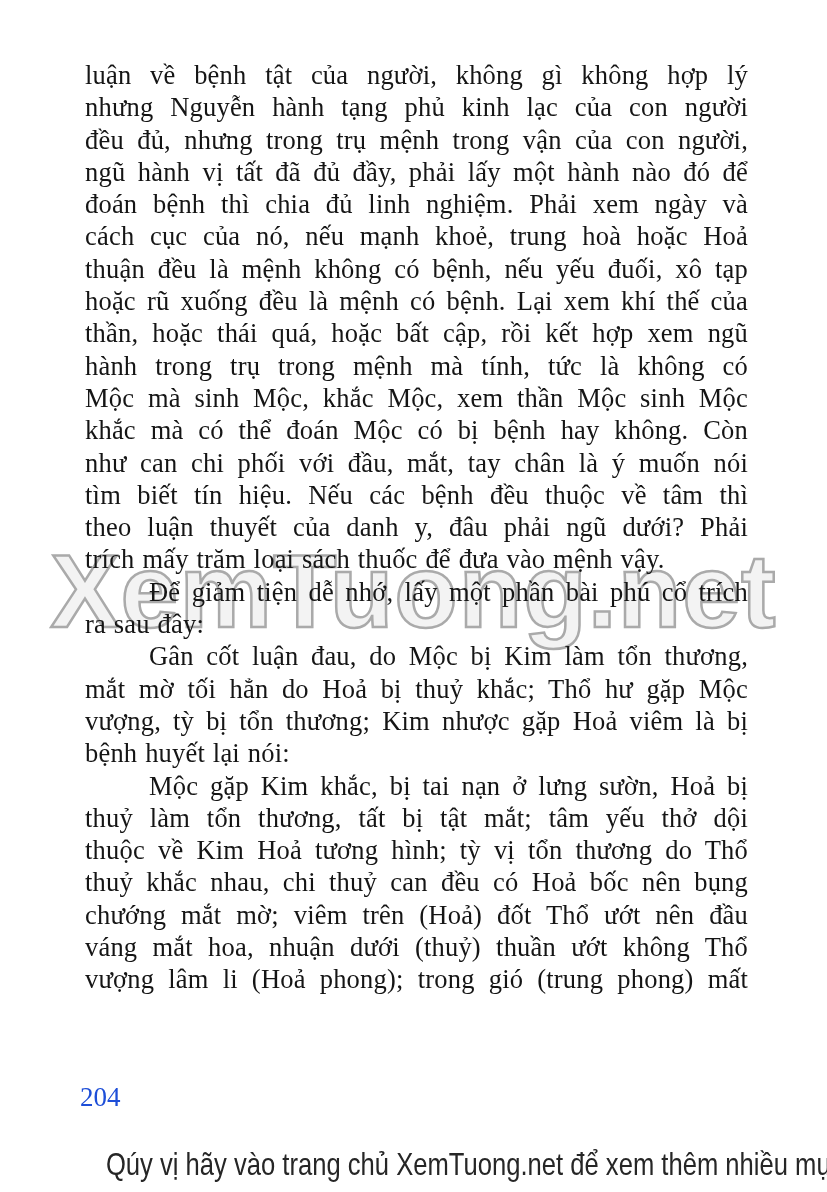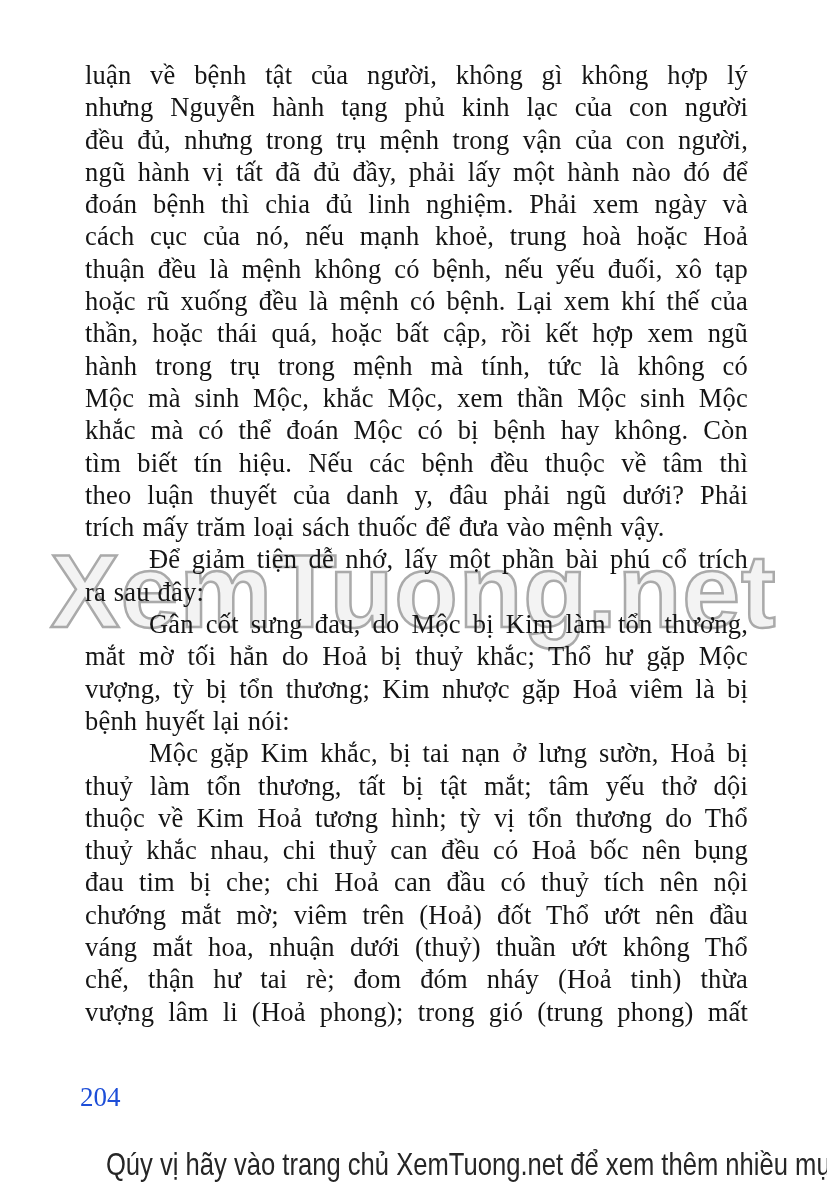--- a/index.html
+++ b/index.html
@@ -88,37 +88,36 @@
     <div class="line">đều đủ, nhưng trong trụ mệnh trong vận của con người,</div>
     <div class="line">ngũ hành vị tất đã đủ đầy, phải lấy một hành nào đó để</div>
     <div class="line">đoán bệnh thì chia đủ linh nghiệm. Phải xem ngày và</div>
     <div class="line">cách cục của nó, nếu mạnh khoẻ, trung hoà hoặc Hoả</div>
     <div class="line">thuận đều là mệnh không có bệnh, nếu yếu đuối, xô tạp</div>
     <div class="line">hoặc rũ xuống đều là mệnh có bệnh. Lại xem khí thế của</div>
     <div class="line">thần, hoặc thái quá, hoặc bất cập, rồi kết hợp xem ngũ</div>
     <div class="line">hành trong trụ trong mệnh mà tính, tức là không có</div>
     <div class="line">Mộc mà sinh Mộc, khắc Mộc, xem thần Mộc sinh Mộc</div>
     <div class="line">khắc mà có thể đoán Mộc có bị bệnh hay không. Còn</div>
+    <div class="line">như can chi phối với đầu, mắt, tay chân là ý muốn nói</div>
     <div class="line">tìm biết tín hiệu. Nếu các bệnh đều thuộc về tâm thì</div>
     <div class="line">theo luận thuyết của danh y, đâu phải ngũ dưới? Phải</div>
     <div class="line noj">trích mấy trăm loại sách thuốc để đưa vào mệnh vậy.</div>
     <div class="line indent">Để giảm tiện dễ nhớ, lấy một phần bài phú cổ trích</div>
     <div class="line noj">ra sau đây:</div>
-    <div class="line indent">Gân cốt sưng đau, do Mộc bị Kim làm tổn thương,</div>
+    <div class="line indent">Gân cốt luận đau, do Mộc bị Kim làm tổn thương,</div>
     <div class="line">mắt mờ tối hẳn do Hoả bị thuỷ khắc; Thổ hư gặp Mộc</div>
     <div class="line">vượng, tỳ bị tổn thương; Kim nhược gặp Hoả viêm là bị</div>
     <div class="line noj">bệnh huyết lại nói:</div>
     <div class="line indent">Mộc gặp Kim khắc, bị tai nạn ở lưng sườn, Hoả bị</div>
     <div class="line">thuỷ làm tổn thương, tất bị tật mắt; tâm yếu thở dội</div>
     <div class="line">thuộc về Kim Hoả tương hình; tỳ vị tổn thương do Thổ</div>
     <div class="line">thuỷ khắc nhau, chi thuỷ can đều có Hoả bốc nên bụng</div>
-    <div class="line">đau tim bị che; chi Hoả can đầu có thuỷ tích nên nội</div>
     <div class="line">chướng mắt mờ; viêm trên (Hoả) đốt Thổ ướt nên đầu</div>
     <div class="line">váng mắt hoa, nhuận dưới (thuỷ) thuần ướt không Thổ</div>
-    <div class="line">chế, thận hư tai rè; đom đóm nháy (Hoả tinh) thừa</div>
     <div class="line">vượng lâm li (Hoả phong); trong gió (trung phong) mất</div>
   </div>
 
   <div class="page-number">204</div>
 
   <div class="footer">
     <span class="footer-inner">Qúy vị hãy vào trang chủ XemTuong.net để xem thêm nhiều mục hay khác</span>
   </div>
 
 </div>

